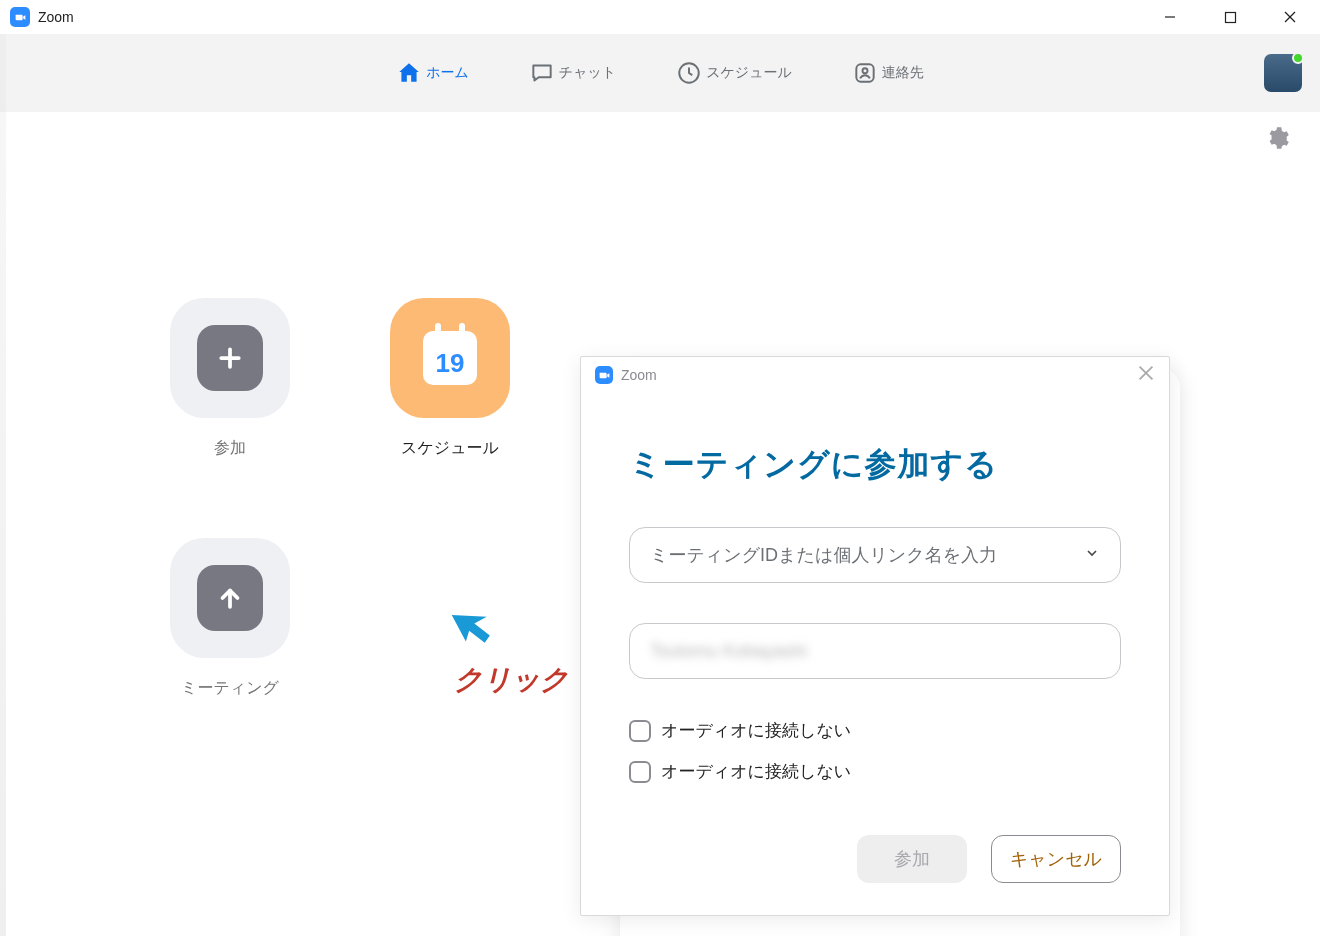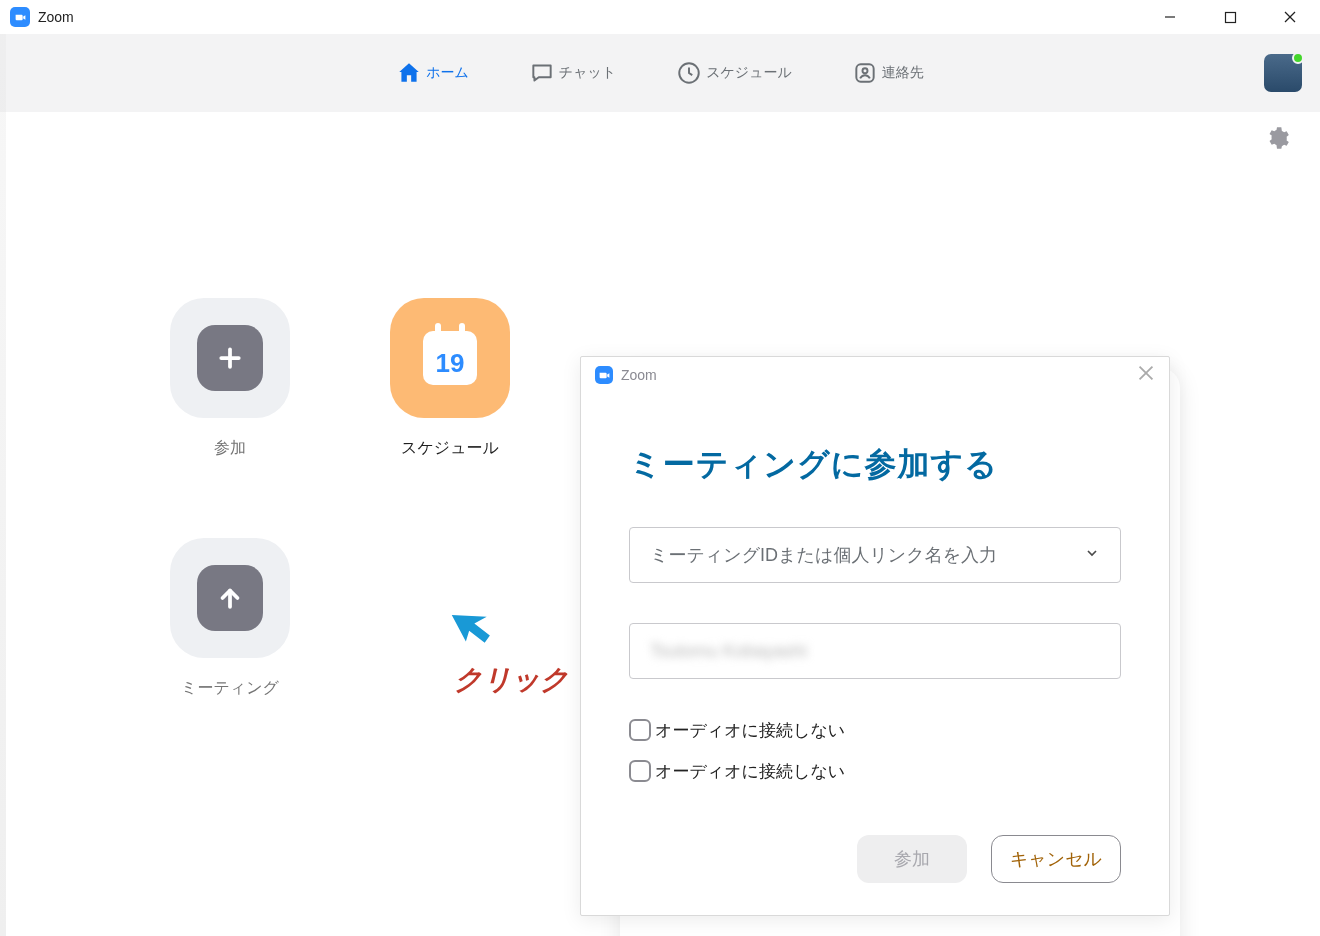--- a/index.html
+++ b/index.html
@@ -57,26 +57,26 @@
   .anno-label { position: absolute; left: 6px; top: 63px; font-size: 28px; font-weight: 600; color: #c0392b; white-space: nowrap; text-shadow: 1px 1px 0 rgba(255,255,255,.6); font-style: italic; }
 
   
   .dialog { position: absolute; left: 580px; top: 188px; width: 590px; background: #fff; border: 1px solid #d9d9d9; border-radius: 2px; box-shadow: 0 4px 20px rgba(0,0,0,.08); padding-bottom: 32px; }
   .dlg-header { height: 36px; display: flex; align-items: center; padding: 0 14px; justify-content: space-between; }
   .dlg-header-left { display: flex; align-items: center; gap: 8px; }
   .dlg-title-small { font-size: 14px; color: #8a8a92; }
   .dlg-close { color: #aaa; cursor: pointer; font-size: 20px; font-weight: 300; }
   .dlg-body { padding: 50px 48px 0 48px; }
   .dlg-heading { font-size: 32px; font-weight: 600; color: #0369a1; margin-bottom: 40px; letter-spacing: 1px; }
-  .dlg-field { width: 100%; height: 56px; border: 1px solid #c9c9cd; border-radius: 4px; padding: 0 20px; display: flex; align-items: center; justify-content: space-between; margin-bottom: 40px; cursor: text; }
+  .dlg-field { width: 100%; height: 56px; border: 1px solid #c9c9cd; border-radius: 16px; padding: 0 20px; display: flex; align-items: center; justify-content: space-between; margin-bottom: 40px; cursor: text; }
   .dlg-field .ph { font-size: 18px; color: #6b7075; }
   .dlg-field .chev { color: #5a5a5a; font-size: 16px; }
   .dlg-field.blurred .ph { filter: blur(4px); color: #b8b8b8; }
   .dlg-checks { margin-top: 6px; display: flex; flex-direction: column; gap: 18px; }
-  .check-row { display: flex; align-items: flex-start; gap: 4px; cursor: pointer; }
+  .check-row { display: flex; align-items: flex-end; gap: 10px; cursor: pointer; }
   .check-box { width: 22px; height: 22px; border: 2px solid #8b8b91; border-radius: 6px; }
   .check-label { font-size: 17px; color: #222; }
   .dlg-buttons { display: flex; justify-content: flex-end; gap: 24px; margin-top: 52px; }
   .btn { min-width: 110px; height: 48px; border-radius: 12px; font-size: 18px; display: flex; align-items: center; justify-content: center; cursor: pointer; }
   .btn-disabled { background: #eeeeef; color: #a8a8ae; cursor: default; }
   .btn-outline { background: #fff; border: 1px solid #8a8a90; color: #a16207; padding: 0 18px; }
 
   
   .panel-shadow { position: absolute; left: 620px; top: 200px; width: 560px; height: 640px; border-radius: 20px; box-shadow: 0 4px 22px rgba(0,0,0,.10); z-index: -1; }
 

